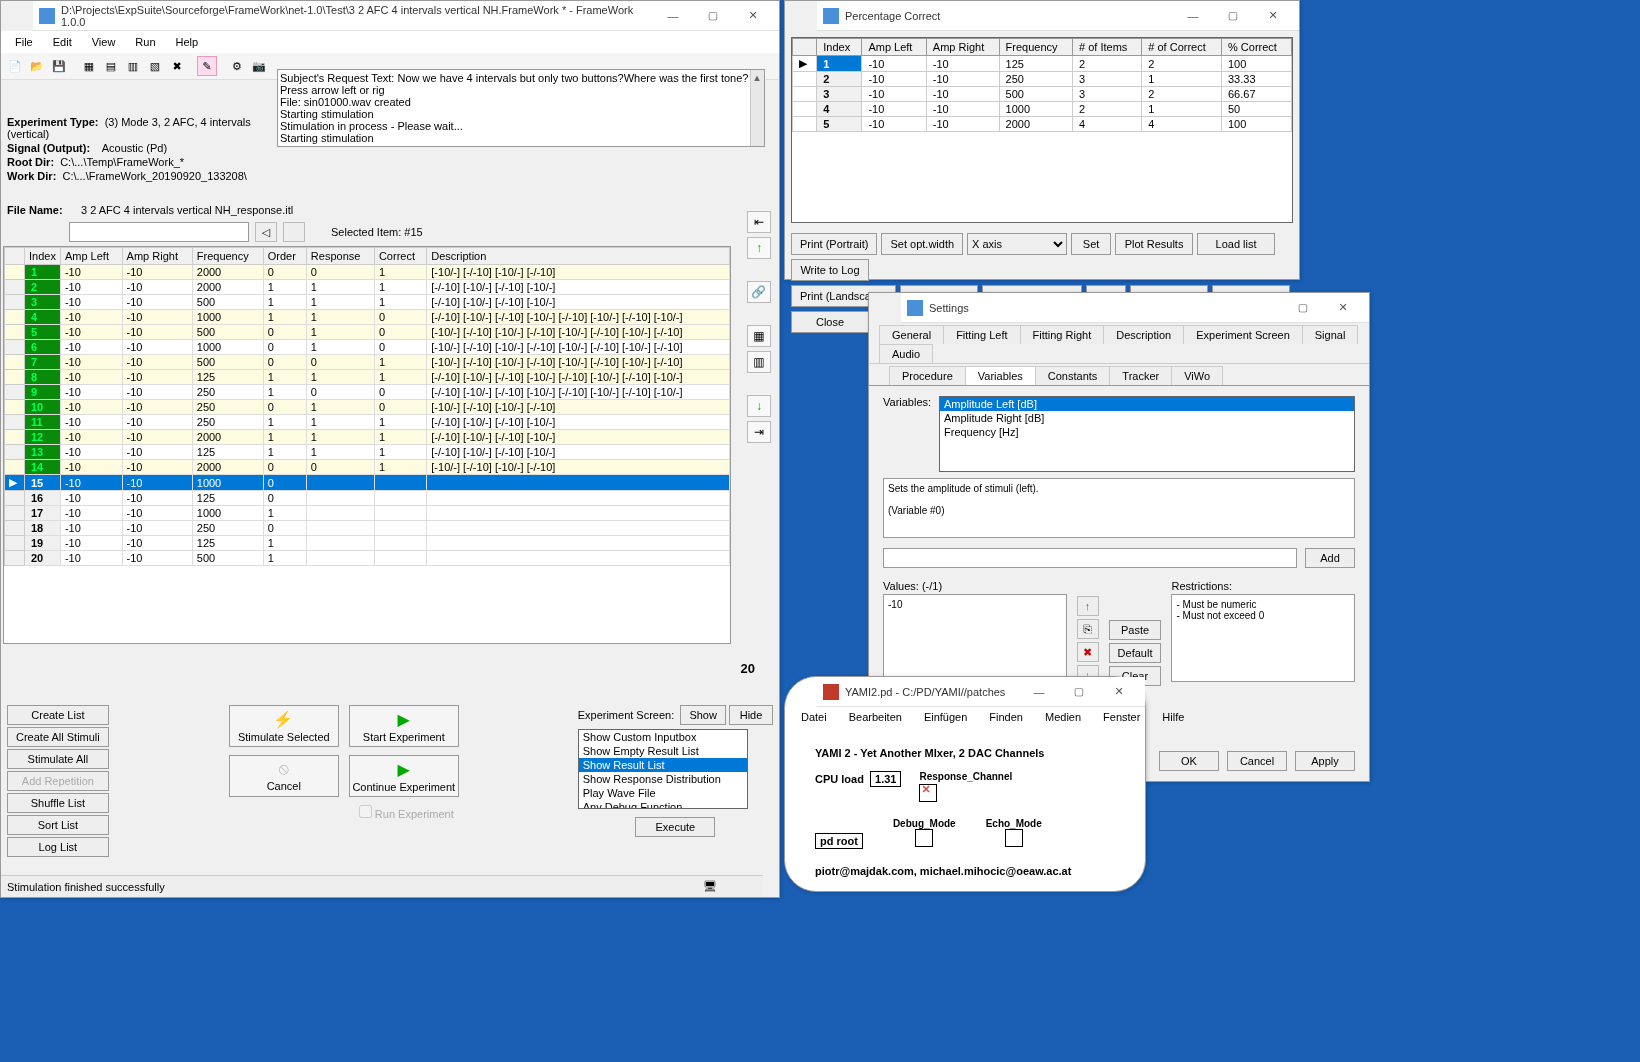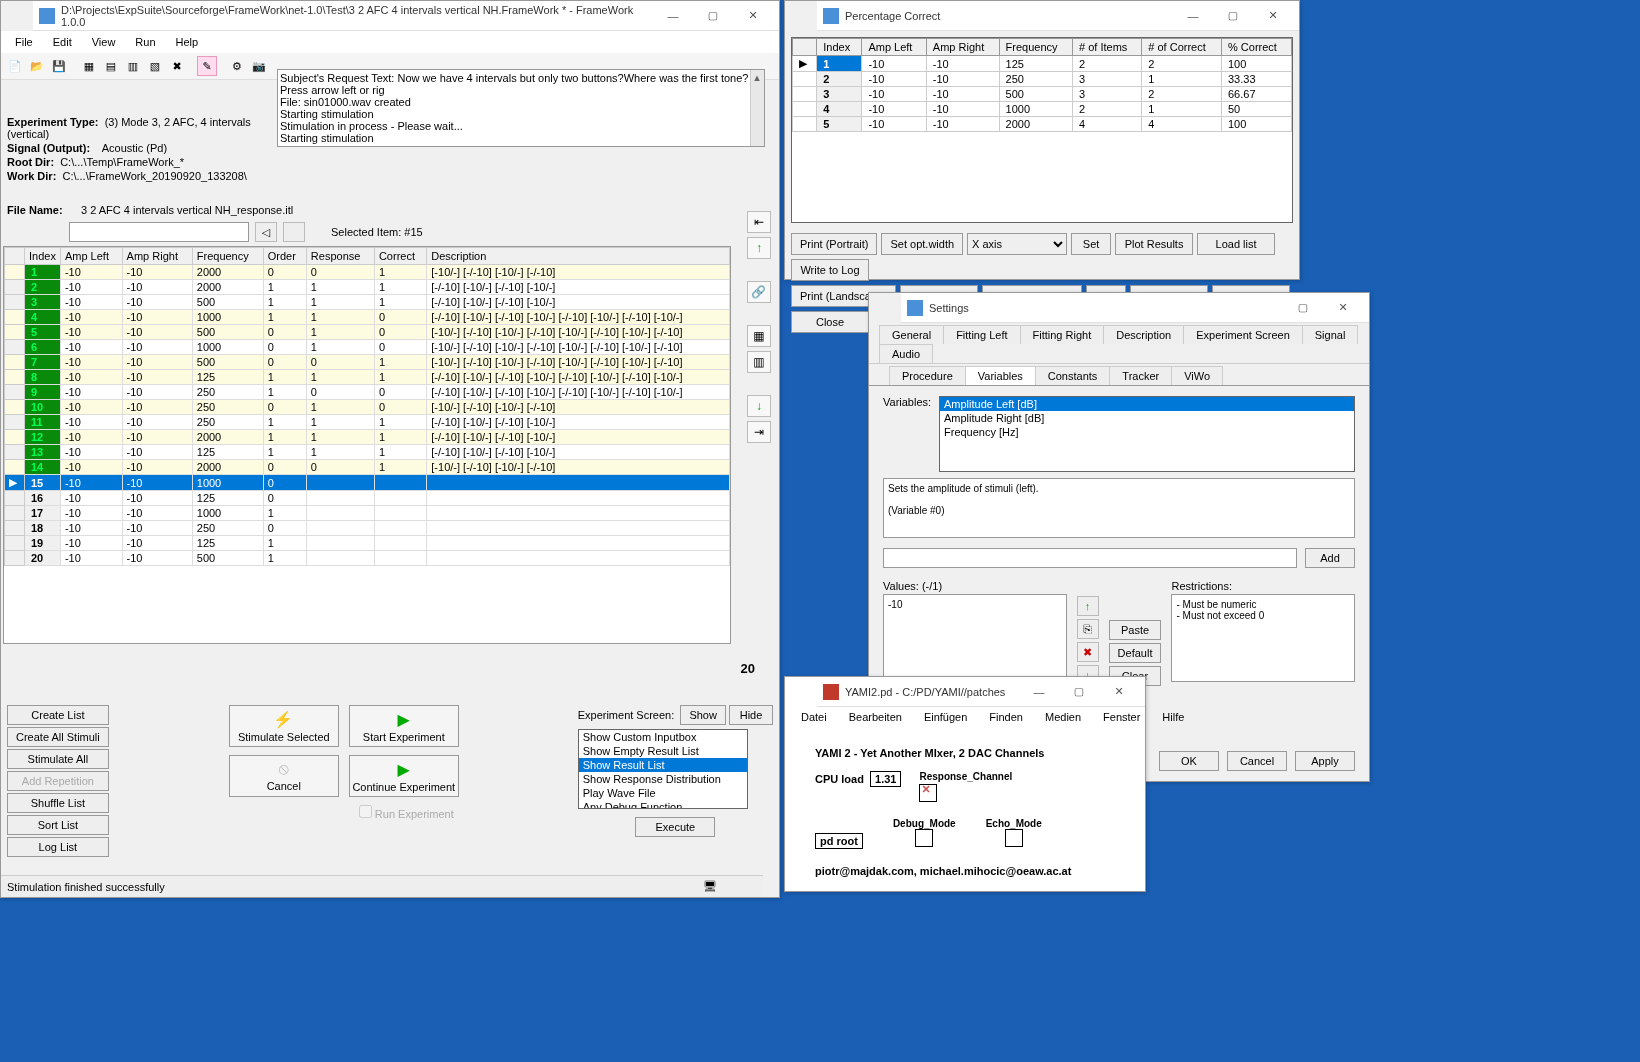--- a/index.html
+++ b/index.html
@@ -609,21 +609,21 @@
       </div>
     </div>
   </div>
   <div style="position:absolute;bottom:10px;right:14px;display:flex;gap:8px;">
     <span class="btn" style="min-width:60px;">OK</span>
     <span class="btn" style="min-width:60px;">Cancel</span>
     <span class="btn" style="min-width:60px;">Apply</span>
   </div>
 </div>
 
-<div class="window pdwin" style="left:784px; top:676px; width:362px; height:216px; background:#fff;">
+<div class="window pdwin" style="left:784px; top:676px; width:362px; height:216px; background:#fff;border-radius:32px;">
   <div class="titlebar" style="background:#fff;">
     <div class="icon" style="background:#c0392b;"></div>
     <div class="title">YAMI2.pd - C:/PD/YAMI//patches</div>
     <div class="winbtns">
       <div class="winbtn">—</div>
       <div class="winbtn">▢</div>
       <div class="winbtn">✕</div>
     </div>
   </div>
   <div class="pdmenu">

